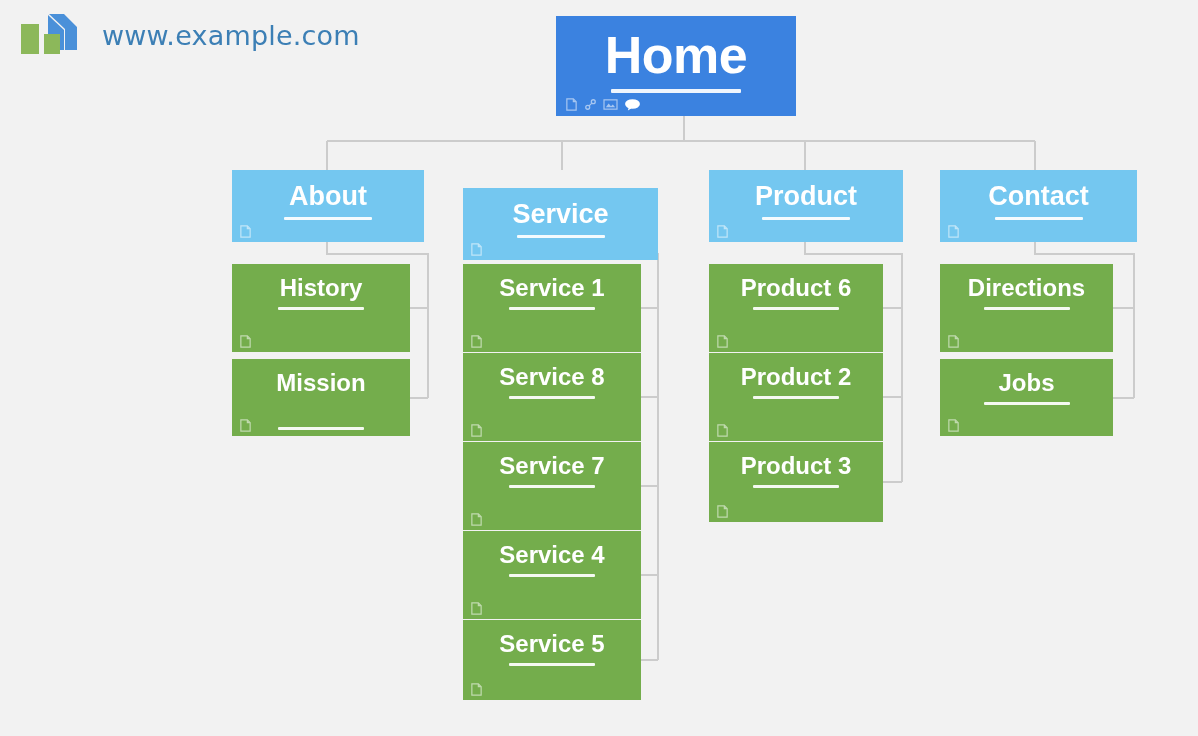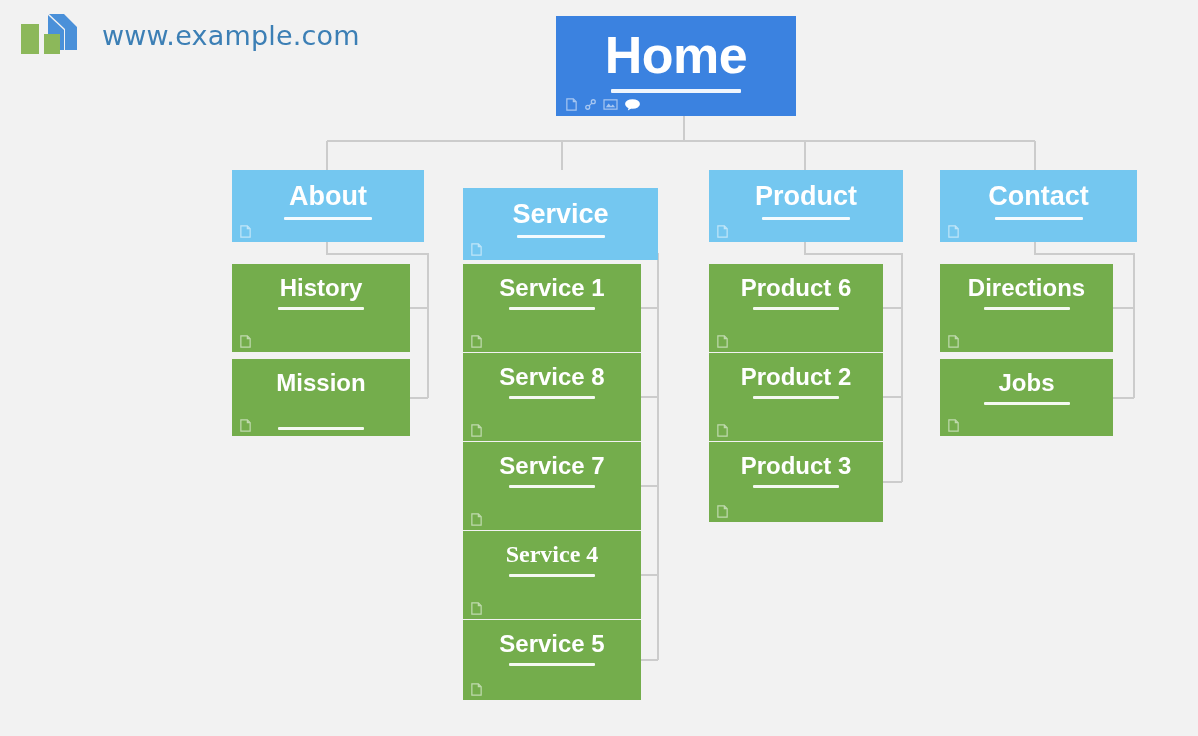--- a/index.html
+++ b/index.html
@@ -194,21 +194,21 @@
   <div class="node leaf" style="left:463px;top:442px;width:178px;height:88px;">
     <div class="label">Service 7</div>
     <div class="rule"></div>
     <div class="tools">
       <svg class="tool" width="13" height="13" viewBox="0 0 14 14">
         <path d="M2 1 h7 l3 3 v9 h-10 z" fill="none" stroke="#ffffff" stroke-width="1.3"></path>
         <path d="M9 1 v3 h3" fill="none" stroke="#ffffff" stroke-width="1.3"></path>
       </svg>
     </div>
   </div>
-  <div class="node leaf" style="left:463px;top:531px;width:178px;height:88px;font-family:Liberation Serif, serif;">
+  <div class="node leaf" style="left:463px;top:531px;width:178px;height:88px;">
     <div class="label">Service 4</div>
     <div class="rule"></div>
     <div class="tools">
       <svg class="tool" width="13" height="13" viewBox="0 0 14 14">
         <path d="M2 1 h7 l3 3 v9 h-10 z" fill="none" stroke="#ffffff" stroke-width="1.3"></path>
         <path d="M9 1 v3 h3" fill="none" stroke="#ffffff" stroke-width="1.3"></path>
       </svg>
     </div>
   </div>
   <div class="node leaf" style="left:463px;top:620px;width:178px;height:80px;">

